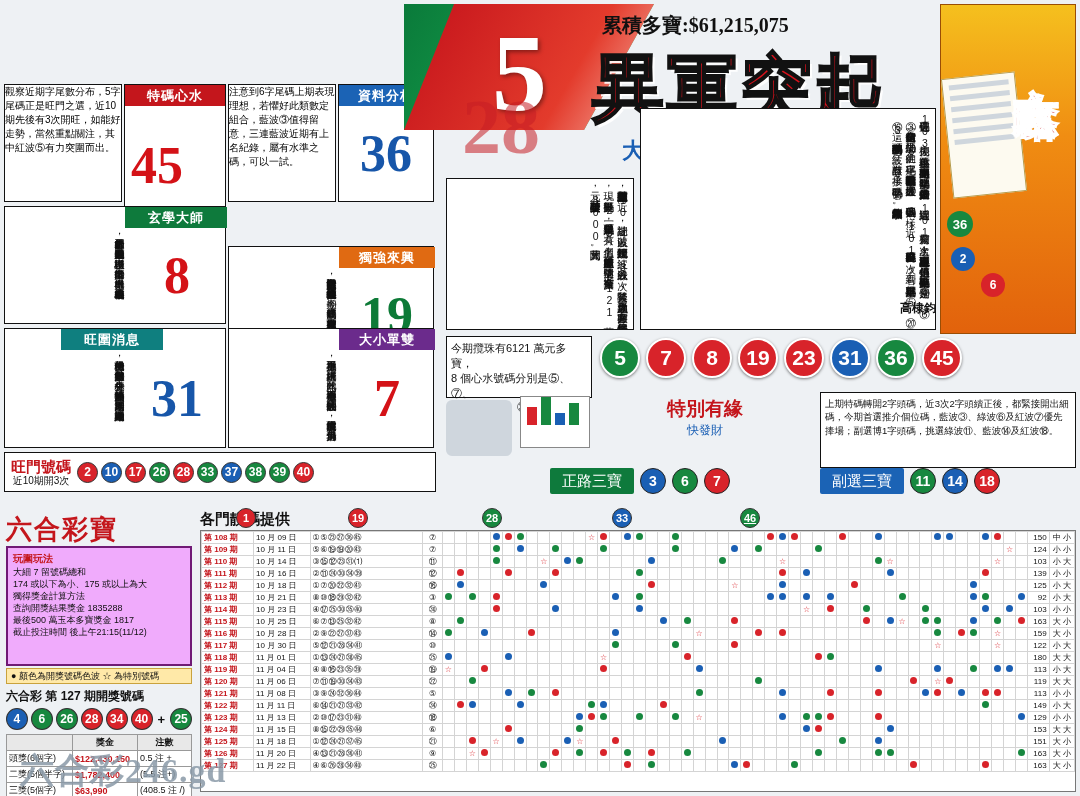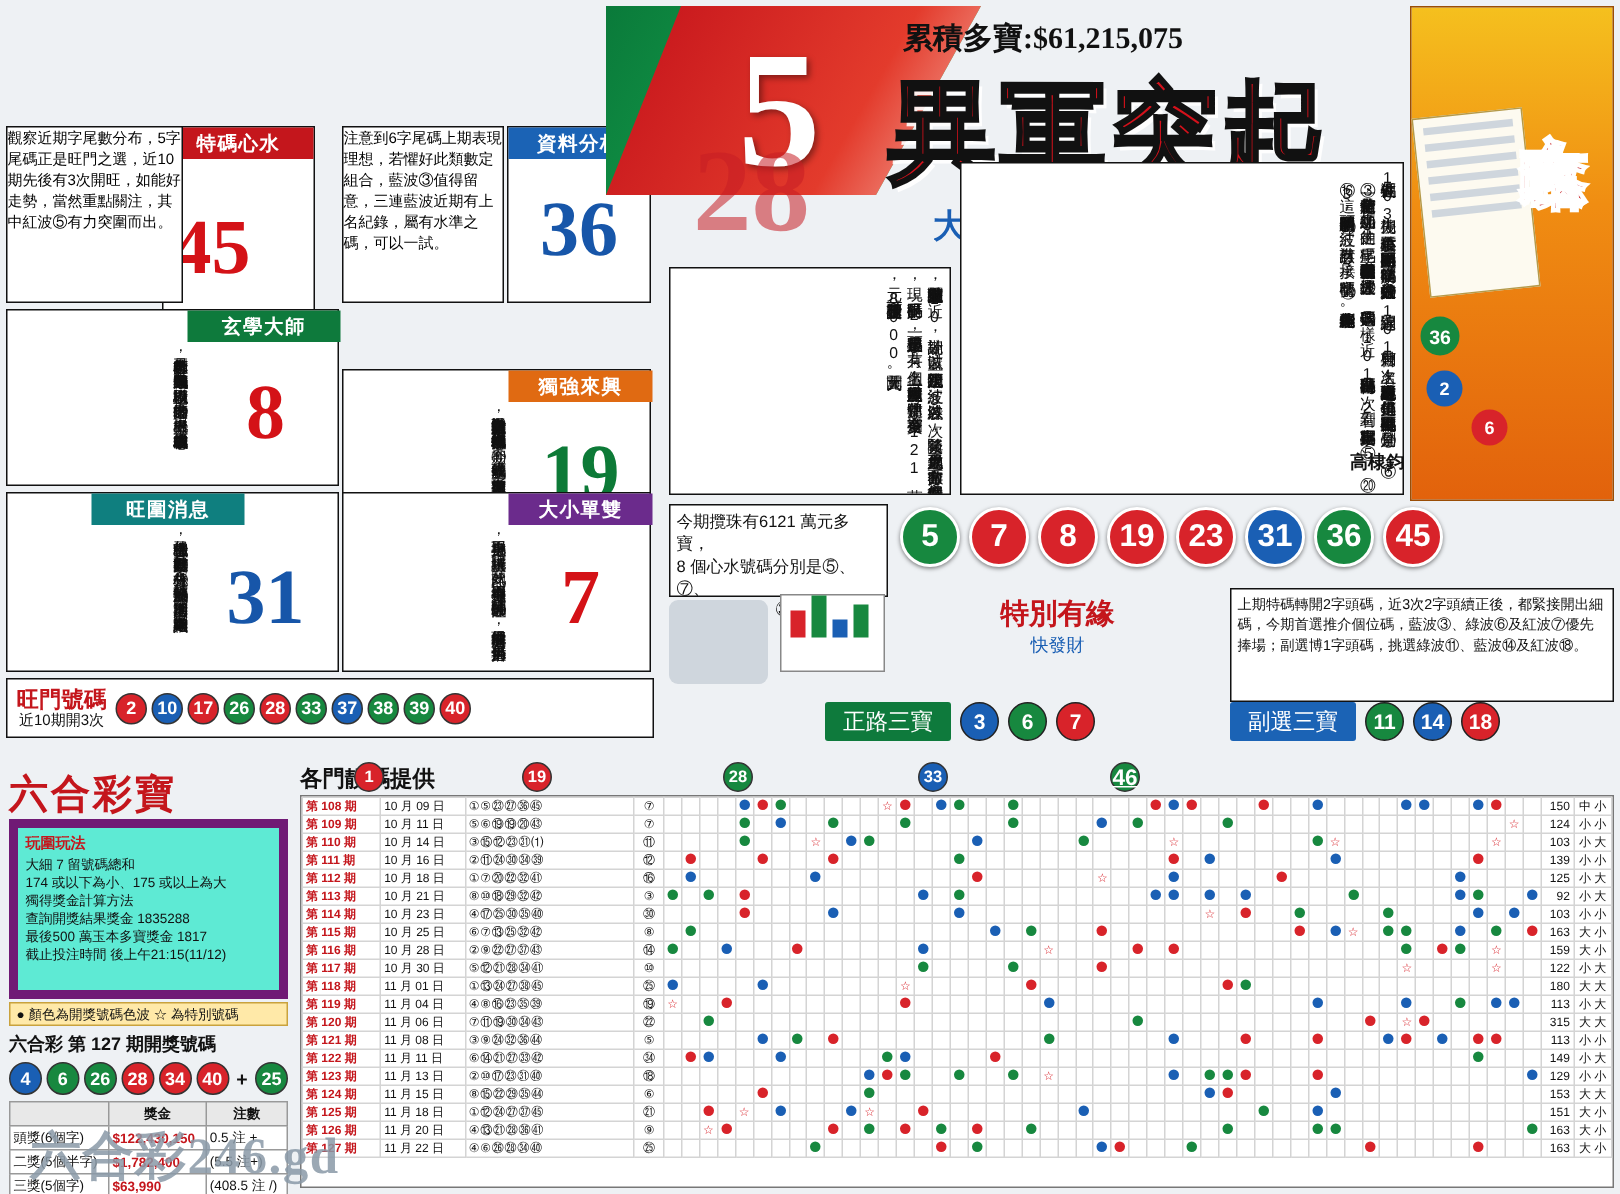--- a/index.html
+++ b/index.html
@@ -159,21 +159,21 @@
   .treasure .ball { width:26px; height:26px; font-size:14px; margin-left:6px; border:1px solid #222; }
 
   
   #lotto-title {
     left:6px; top:512px; width:182px; height:30px;
     font-size:26px; font-weight:bold; color:#c4161c; letter-spacing:2px;
     font-family:"Liberation Serif", serif;
   }
   #rules-box {
     left:6px; top:546px; width:186px; height:120px;
-    background:#5eead4; border:6px solid #701a75; font-size:9px; line-height:1.35;
+    background:#f0abfc; border:2px solid #701a75; font-size:9px; line-height:1.35;
     padding:4px 5px; color:#111;
   }
   #rules-box .rtitle { color:#c4161c; font-weight:bold; font-size:10px; }
   #color-note {
     left:6px; top:668px; width:186px; height:16px; font-size:9px; color:#111;
     background:#ffe9a8; border:1px solid #c9a23d; display:flex; align-items:center; padding:0 4px;
   }
   #draw-head {
     left:6px; top:688px; width:186px; height:18px; font-size:12px; font-weight:bold; color:#111;
   }
@@ -219,21 +219,21 @@
   
   #rings { left:968px; top:12px; width:70px; height:44px; }
   #rings i { position:absolute; width:20px; height:20px; border-radius:50%; border:3px solid #1a5fb4; }
 </style>
 </head>
 <body>
 
 <div class="page">
 
 
-  <div class="tipcard" style="left:108px; top:84px; width:102px; height:142px;">
+  <div class="tipcard" style="left:124px; top:84px; width:102px; height:142px;">
     <div class="hdr hdr-red">特碼心水</div>
     <div class="body">
       <div class="num num-red">45</div>
     </div>
   </div>
   <div class="abs" style="left:4px; top:84px; width:118px; height:118px; background:#fff; border:1px solid #111;">
     <div class="txt" style="height:100%; font-size:10px;">觀察近期字尾數分布，5字尾碼正是旺門之選，近10期先後有3次開旺，如能好走勢，當然重點關注，其中紅波⑤有力突圍而出。</div>
   </div>
 
   <div class="tipcard" style="left:338px; top:84px; width:96px; height:118px;">
@@ -430,21 +430,21 @@
         </tr>
       </tbody>
   </table>
 
   <div class="abs" id="table-title">各門靚碼提供</div>
   <div class="abs" id="marker-row">
       <div class="ball b-red" style="left: 36px; top: 0px; position: absolute; width: 20px; height: 20px; font-size: 11px;">1</div>
       <div class="ball b-red" style="left: 148px; top: 0px; position: absolute; width: 20px; height: 20px; font-size: 11px;">19</div>
       <div class="ball b-green" style="left: 282px; top: 0px; position: absolute; width: 20px; height: 20px; font-size: 11px;">28</div>
       <div class="ball b-blue" style="left: 412px; top: 0px; position: absolute; width: 20px; height: 20px; font-size: 11px;">33</div>
-      <div class="ball b-green" style="left: 540px; top: 0px; position: absolute; width: 20px; height: 20px; font-size: 15px; text-decoration: underline;">46</div>
+      <div class="ball b-green" style="left: 540px; top: 0px; position: absolute; width: 20px; height: 20px; font-size: 11px; text-decoration: underline;">46</div>
     </div>
   <div class="abs" id="res-wrap">
     <table id="res-table">
       <tbody id="res-body">
           <tr>
             <td class="c-period">第 108 期</td>
             <td class="c-date">10 月 09 日</td>
             <td class="c-nums">①⑤㉓㉗㊱㊺</td>
             <td class="c-sp">⑦</td>
             <td class="dotcell"></td>
@@ -1173,21 +1173,21 @@
             <td class="dotcell"><span class="dot d-red"></span></td>
             <td class="dotcell"></td>
             <td class="dotcell"><span class="d-star">☆</span></td>
             <td class="dotcell"><span class="dot d-red"></span></td>
             <td class="dotcell"></td>
             <td class="dotcell"></td>
             <td class="dotcell"></td>
             <td class="dotcell"></td>
             <td class="dotcell"></td>
             <td class="dotcell"></td>
-            <td class="c-sum">315</td>
+            <td class="c-sum">119</td>
             <td class="c-sz">大 大</td>
           </tr>
           <tr>
             <td class="c-period">第 121 期</td>
             <td class="c-date">11 月 08 日</td>
             <td class="c-nums">③⑨㉔㉜㊱㊹</td>
             <td class="c-sp">⑤</td>
             <td class="dotcell"></td>
             <td class="dotcell"></td>
             <td class="dotcell"></td>

